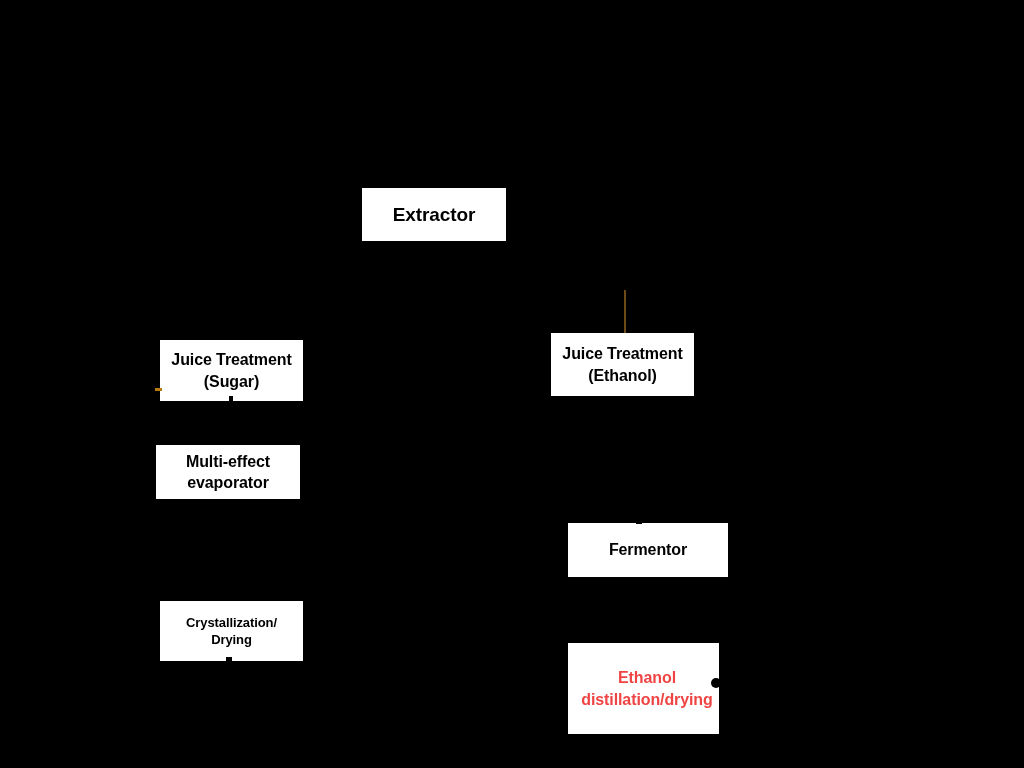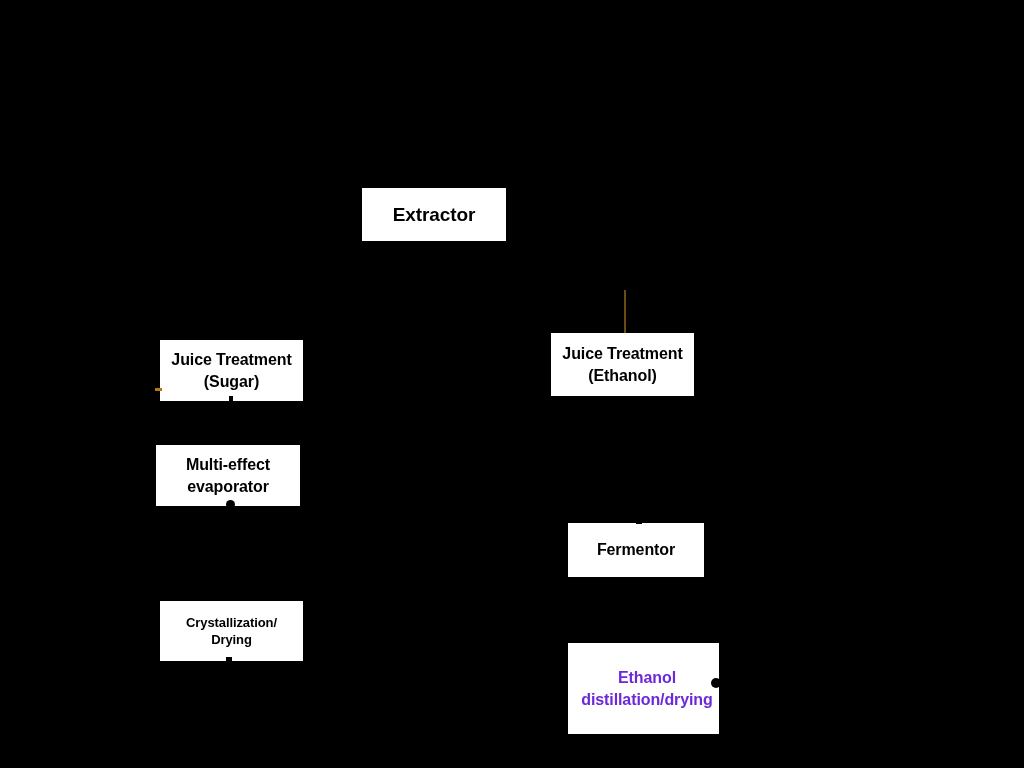--- a/index.html
+++ b/index.html
@@ -74,32 +74,32 @@
       <span class="node-label">Extractor</span>
     </div>
     <div class="node" style="left: 160px; top: 340px; width: 143px; height: 61px; background: rgb(255, 255, 255); color: rgb(0, 0, 0); font-size: 16px;">
       <span class="node-label">Juice Treatment
 (Sugar)</span>
     </div>
     <div class="node" style="left: 551px; top: 333px; width: 143px; height: 63px; background: rgb(255, 255, 255); color: rgb(0, 0, 0); font-size: 16px;">
       <span class="node-label">Juice Treatment
 (Ethanol)</span>
     </div>
-    <div class="node" style="left: 156px; top: 445px; width: 144px; height: 61px; background: rgb(255, 255, 255); color: rgb(0, 0, 0); font-size: 16px;">
+    <div class="node" style="left: 156px; top: 445px; width: 144px; height: 54px; background: rgb(255, 255, 255); color: rgb(0, 0, 0); font-size: 16px;">
       <span class="node-label">Multi-effect
 evaporator</span>
     </div>
-    <div class="node" style="left: 568px; top: 523px; width: 136px; height: 54px; background: rgb(255, 255, 255); color: rgb(0, 0, 0); font-size: 16px;">
+    <div class="node" style="left: 568px; top: 523px; width: 160px; height: 54px; background: rgb(255, 255, 255); color: rgb(0, 0, 0); font-size: 16px;">
       <span class="node-label">Fermentor</span>
     </div>
     <div class="node" style="left: 160px; top: 601px; width: 143px; height: 60px; background: rgb(255, 255, 255); color: rgb(0, 0, 0); font-size: 13px;">
       <span class="node-label">Crystallization/
 Drying</span>
     </div>
-    <div class="node" style="left: 568px; top: 643px; width: 151px; height: 91px; background: rgb(255, 255, 255); color: #6d28d9; font-size: 16px; padding-left: 7px;">
+    <div class="node" style="left: 568px; top: 643px; width: 151px; height: 91px; background: rgb(255, 255, 255); color: #ef4444; font-size: 16px; padding-left: 7px;">
       <span class="node-label">Ethanol
 distillation/drying</span>
     </div>
     <div class="stub" style="left: 229px; top: 396px; width: 4px; height: 7px; background: rgb(0, 0, 0);"></div>
     <div class="stub-orange" style="left: 155px; top: 388px; width: 7px; height: 3px; background: rgb(181, 121, 15);"></div>
     <div class="stub-dot" style="left: 226px; top: 500px; width: 9px; height: 9px; background: rgb(0, 0, 0);"></div>
     <div class="stub" style="left: 226px; top: 657px; width: 6px; height: 8px; background: rgb(0, 0, 0);"></div>
     <div class="stub" style="left: 636px; top: 517px; width: 6px; height: 7px; background: rgb(0, 0, 0);"></div>
     <div class="stub-dot" style="left: 711px; top: 678px; width: 10px; height: 10px; background: rgb(0, 0, 0);"></div>
   </div>

